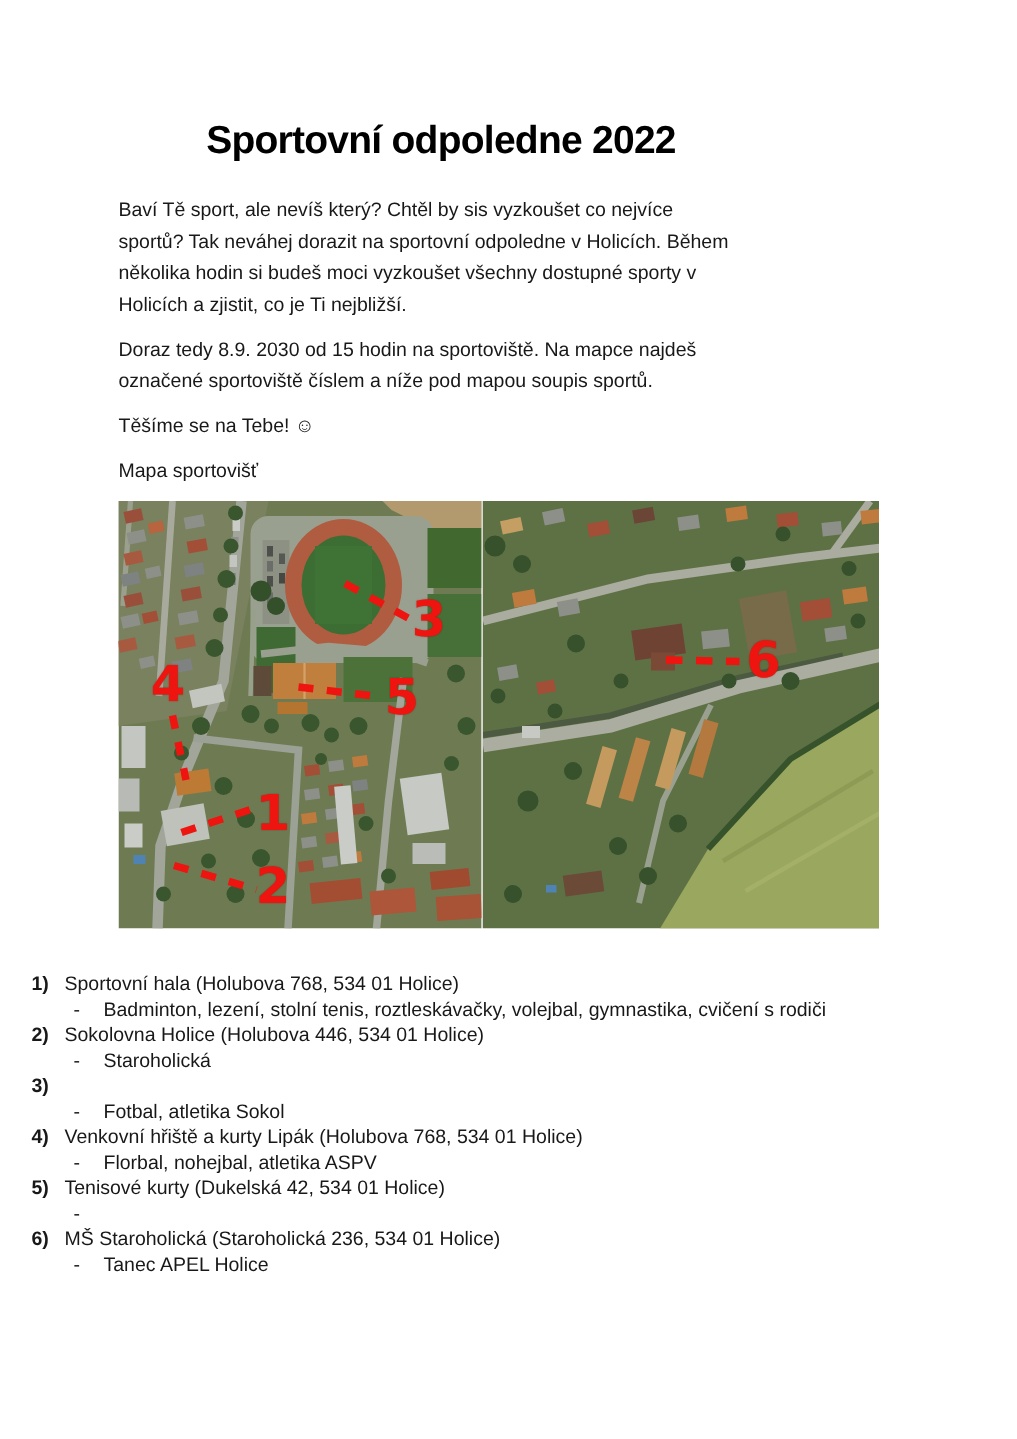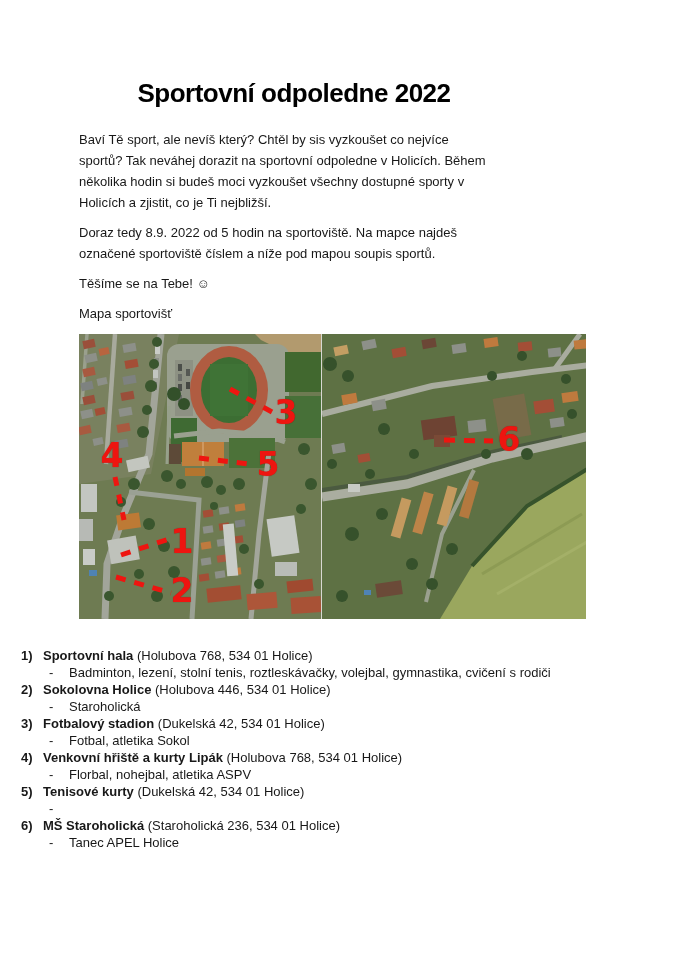--- a/index.html
+++ b/index.html
@@ -17,36 +17,36 @@
   .map-wrap { position:relative; width:520px; height:285px; margin:10px 0 0 79px; }
   .map-wrap svg { display:block; width:520px; height:285px; }
   .map-marker {
     position:absolute; transform:translate(-50%,-54%);
     font-family:"DejaVu Sans", sans-serif; font-weight:bold; font-size:33px; line-height:1;
     color:#ee1510; text-shadow:0 0 1px rgba(110,10,0,.55);
   }
   .venues { margin-top:28px; font-size:13px; line-height:17px; }
   .venue-head { display:flex; }
   .venue-num { flex:none; width:22px; margin-left:21px; font-weight:bold; }
-  .venue-name { font-weight:bold; }
+  .venue-name { font-weight:normal; }
   .venue-addr { font-weight:normal;margin-top:33px; }
   .venue-act { display:flex; }
   .act-dash { flex:none; width:20px; margin-left:49px; }
   .act-text { flex:1; }
 </style>
 </head>
 <body>
 
 <div class="page">
 
   <h1 class="title">Sportovní odpoledne 2022</h1>
 
   <div class="content">
     <p class="para first">Baví Tě sport, ale nevíš který? Chtěl by sis vyzkoušet co nejvíce sportů? Tak neváhej dorazit na sportovní odpoledne v Holicích. Během několika hodin si budeš moci vyzkoušet všechny dostupné sporty v Holicích a zjistit, co je Ti nejbližší.</p>
-    <p class="para">Doraz tedy 8.9. 2022 od 5 hodin na sportoviště. Na mapce najdeš označené sportoviště číslem a níže pod mapou soupis sportů.</p>
+    <p class="para">Doraz tedy 8.9. 2030 od 15 hodin na sportoviště. Na mapce najdeš označené sportoviště číslem a níže pod mapou soupis sportů.</p>
     <p class="para">Těšíme se na Tebe! ☺</p>
     <p class="para">Mapa sportovišť</p>
   </div>
 
   <div class="map-wrap">
     <svg viewBox="0 0 520 285" preserveAspectRatio="none" aria-hidden="true">
 
       <g>
         <rect x="0" y="0" width="242" height="285" fill="#6e7b52"></rect>
         <polygon points="0,0 100,0 72,140 0,150" fill="#79815f"></polygon>
@@ -302,22 +302,20 @@
       </div>
       <div class="venue-act">
         <span class="act-dash">-</span>
         <span class="act-text">Staroholická</span>
       </div>
     </div>
 
     <div class="venue">
       <div class="venue-head">
         <span class="venue-num">3)</span>
-        <span><span class="venue-name">Fotbalový stadion</span>
-        <span class="venue-addr">(Dukelská 42, 534 01 Holice)</span></span>
       </div>
       <div class="venue-act">
         <span class="act-dash">-</span>
         <span class="act-text">Fotbal, atletika Sokol</span>
       </div>
     </div>
 
     <div class="venue">
       <div class="venue-head">
         <span class="venue-num">4)</span>

